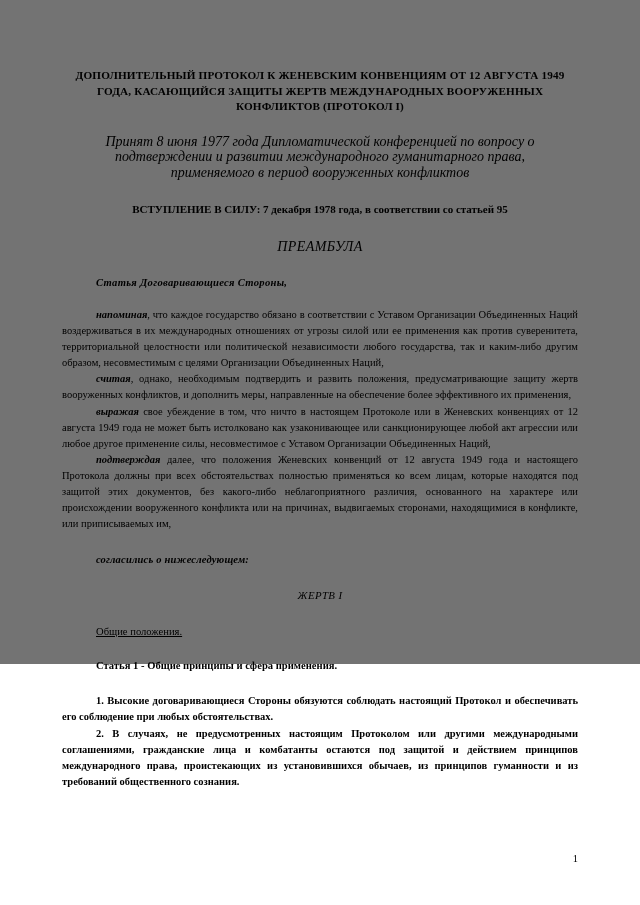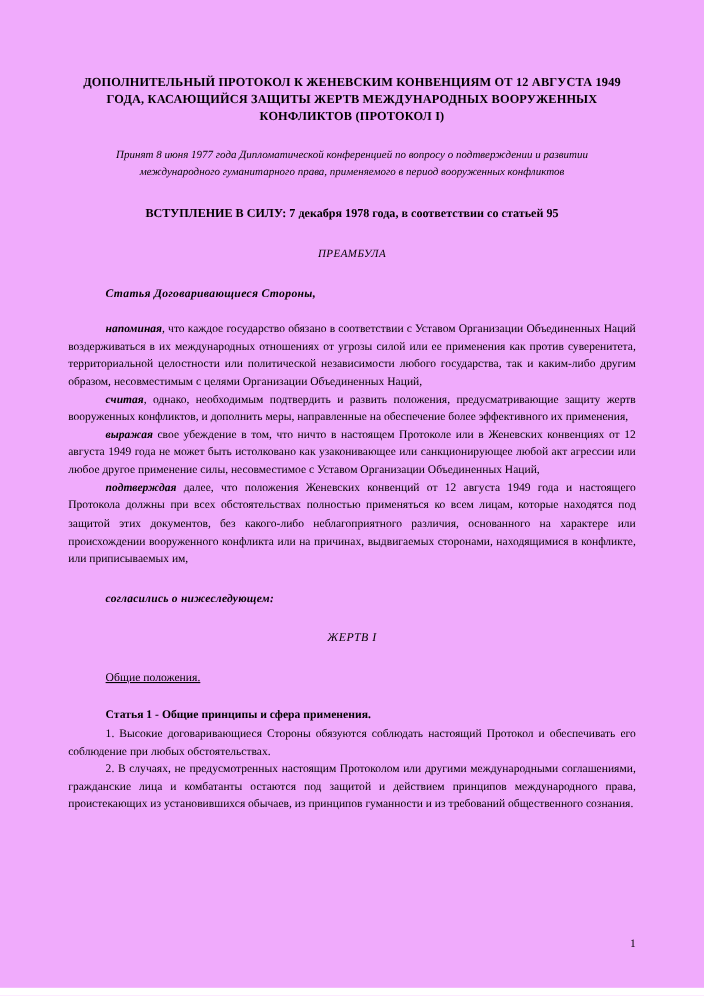--- a/index.html
+++ b/index.html
@@ -16,22 +16,22 @@
     font-family: "Liberation Serif", "DejaVu Serif", serif;
     color: #000000;
     -webkit-font-smoothing: antialiased;
   }
 
   .page {
     position: absolute;
     left: 0;
     top: 0;
     width: 640px;
-    height: 898px;
-    background: #f0abfc;
+    height: 664px;
+    background: #737373;
   }
 
   .content {
     position: absolute;
     left: 62px;
     top: 68px;
     width: 516px;
   }
 
   
@@ -40,37 +40,37 @@
     font-weight: bold;
     font-size: 11.2px;
     line-height: 15.5px;
     letter-spacing: 0.15px;
     margin: 0;
   }
 
   .subtitle {
     text-align: center;
     font-style: italic;
-    font-size: 10px;
+    font-size: 14px;
     line-height: 15.5px;
     margin: 19px 26px 0 26px;
   }
 
   .entry-force {
     text-align: center;
     font-weight: bold;
     font-size: 11px;
     line-height: 15px;
     margin: 22px 0 0 0;
   }
 
   .preamble-title {
     text-align: center;
     font-style: italic;
-    font-size: 10px;
+    font-size: 14px;
     line-height: 15px;
     margin: 22px 0 0 0;
     letter-spacing: 0.4px;
   }
 
   .parties-line {
     font-style: italic;
     font-weight: bold;
     font-size: 10.6px;
     line-height: 15px;
@@ -128,23 +128,24 @@
 
   .article-title {
     font-weight: bold;
     font-size: 10.6px;
     line-height: 15px;
     margin: 19px 0 0 0;
     padding-left: 34px;
   }
 
   .article-body {
-    margin-top: 2px;
+    margin-top: 20px;
     font-size: 10.5px;
     line-height: 16.1px;
+    font-weight: bold;
   }
   .article-body p {
     margin: 0;
     text-indent: 34px;
     text-align: justify;
     text-justify: inter-word;
   }
 
   .page-number {
     position: absolute;

